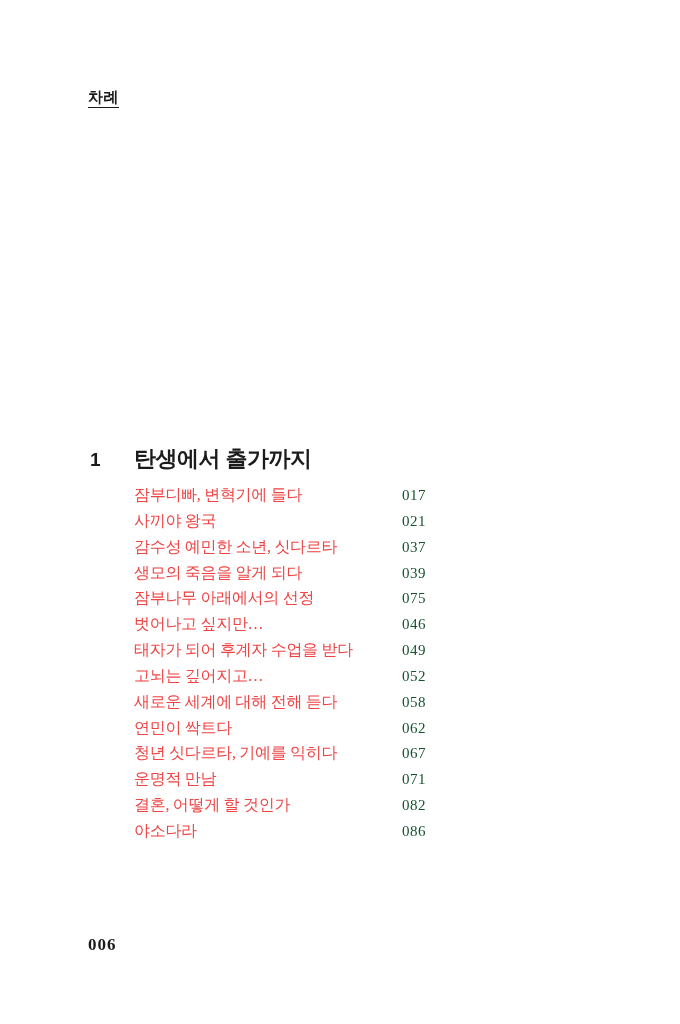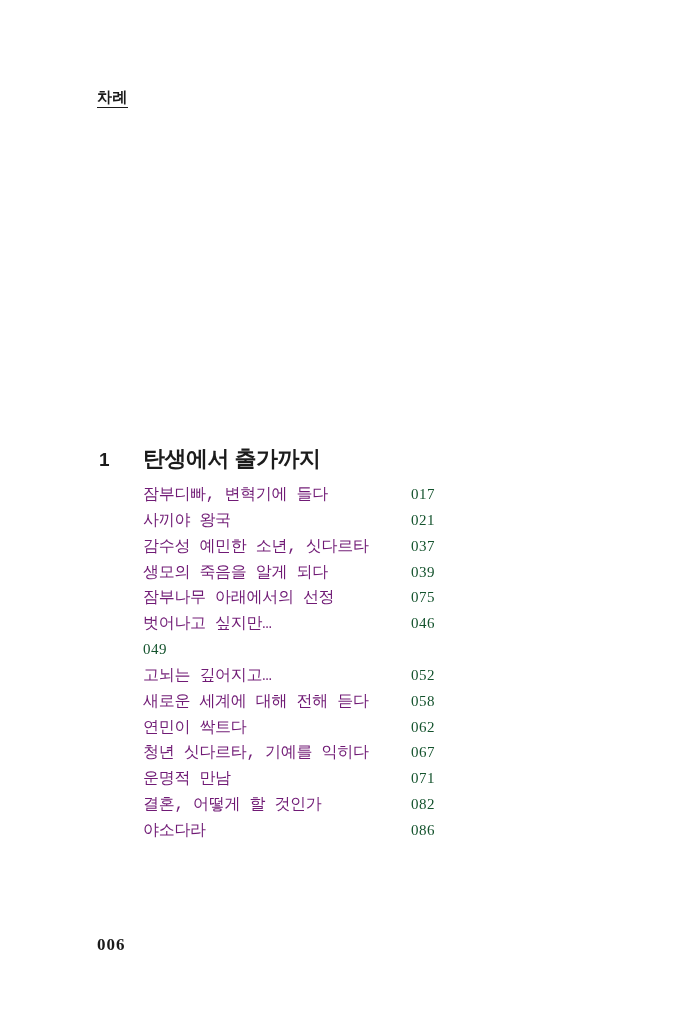--- a/index.html
+++ b/index.html
@@ -7,21 +7,20 @@
     padding: 0;
     background: #ffffff;
   }
   .page {
     position: relative;
     width: 644px;
     height: 1024px;
     background: #ffffff;
     overflow: hidden;
     font-family: "Liberation Serif", serif;
-    margin-left: 9px;
   }
 
   
   .toc-label {
     position: absolute;
     left: 88px;
     top: 88px;
     font-family: "Liberation Sans", sans-serif;
     font-weight: 700;
     font-size: 15px;
@@ -64,23 +63,23 @@
     list-style: none;
   }
   .toc-row {
     display: flex;
     justify-content: space-between;
     align-items: baseline;
     height: 25.85px;
     line-height: 25.85px;
   }
   .entry-title {
-    font-family: Liberation Mono, monospace;
+    font-family: Liberation Serif, serif;
     font-size: 16px;
-    color: #701a75;
+    color: #ef4444;
     letter-spacing: -0.3px;
     white-space: nowrap;
   }
   .entry-page {
     font-family: "Liberation Serif", serif;
     font-size: 15px;
     color: #14532d;
     letter-spacing: 0.5px;
   }
 
@@ -127,20 +126,21 @@
       </li>
       <li class="toc-row">
         <span class="entry-title">잠부나무 아래에서의 선정</span>
         <span class="entry-page">075</span>
       </li>
       <li class="toc-row">
         <span class="entry-title">벗어나고 싶지만…</span>
         <span class="entry-page">046</span>
       </li>
       <li class="toc-row">
+        <span class="entry-title">태자가 되어 후계자 수업을 받다</span>
         <span class="entry-page">049</span>
       </li>
       <li class="toc-row">
         <span class="entry-title">고뇌는 깊어지고…</span>
         <span class="entry-page">052</span>
       </li>
       <li class="toc-row">
         <span class="entry-title">새로운 세계에 대해 전해 듣다</span>
         <span class="entry-page">058</span>
       </li>

